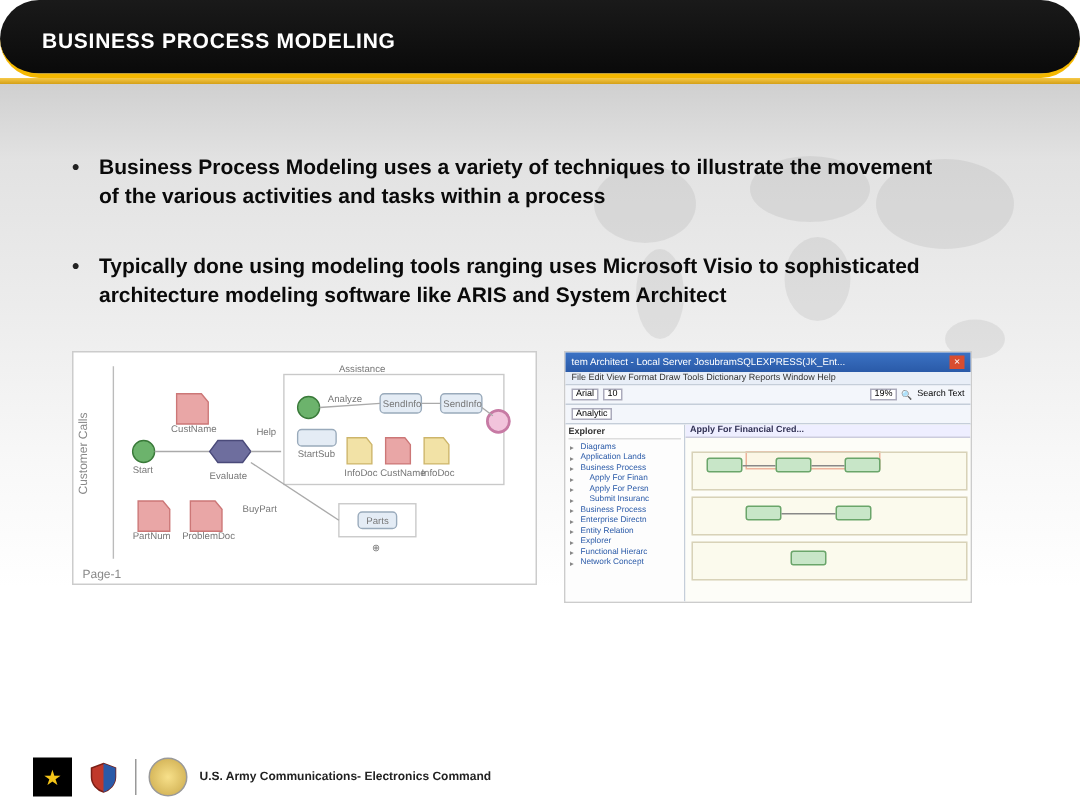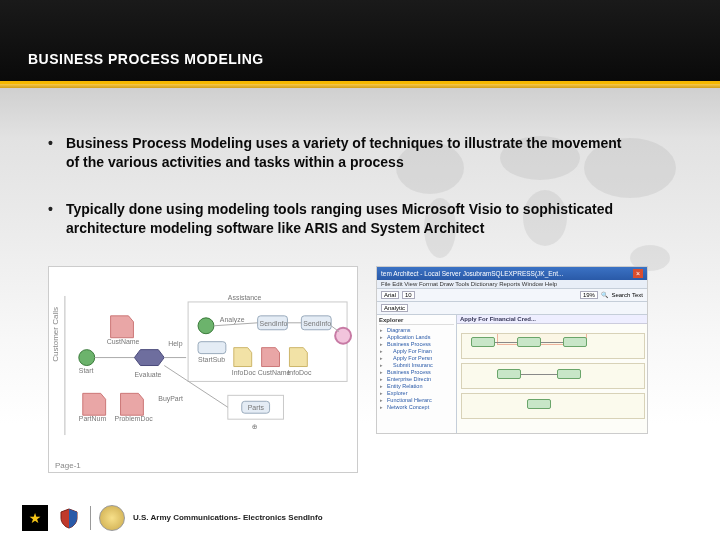--- a/index.html
+++ b/index.html
@@ -5,26 +5,27 @@
   * { margin: 0; padding: 0; box-sizing: border-box; }
   body {
     width: 720px;
     height: 540px;
     font-family: Arial, Helvetica, sans-serif;
     background: #fff;
     overflow: hidden;
     position: relative;
   }
   .header {
-    height: 84px;
+    height: 52px;
     background: linear-gradient(to bottom, #1a1a1a 0%, #0a0a0a 100%);
     border-bottom: 3px solid #f5b800;
     display: flex;
     align-items: flex-end;
     padding: 0 0 14px 28px;
+    border-radius: 30px;
   }
   .header h1 {
     color: #fff;
     font-size: 14px;
     font-weight: bold;
     letter-spacing: 0.5px;
   }
   .gold-bar {
     height: 4px;
     background: linear-gradient(to bottom, #f7c948, #d4a017);
@@ -77,21 +78,21 @@
     position: relative;
     z-index: 2;
   }
   .figure {
     background: #fff;
     border: 1px solid #ccc;
     position: relative;
   }
   .figure-left {
     width: 310px;
-    height: 207px;
+    height: 156px;
   }
   .figure-right {
     width: 272px;
     height: 168px;
   }
   
   .visio {
     position: relative;
     width: 100%;
     height: 100%;
@@ -442,14 +443,14 @@
   <div class="logo logo-army">★</div>
   <div class="logo logo-shield">
     <svg width="22" height="22" viewBox="0 0 22 22">
         <path d="M11 2 L19 5 V11 C19 16 15 20 11 21 C7 20 3 16 3 11 V5 Z" fill="#c0392b" stroke="#7a1f16"></path>
         <path d="M11 2 L19 5 V11 C19 16 15 20 11 21 Z" fill="#2a5aa8"></path>
       </svg>
   </div>
   <div class="divider"></div>
   <div class="logo logo-amc"></div>
   <div class="footer-text">U.S. Army Communications-
-Electronics SendInfo</div>
+Electronics Command</div>
 </div>
 
 </body></html>

